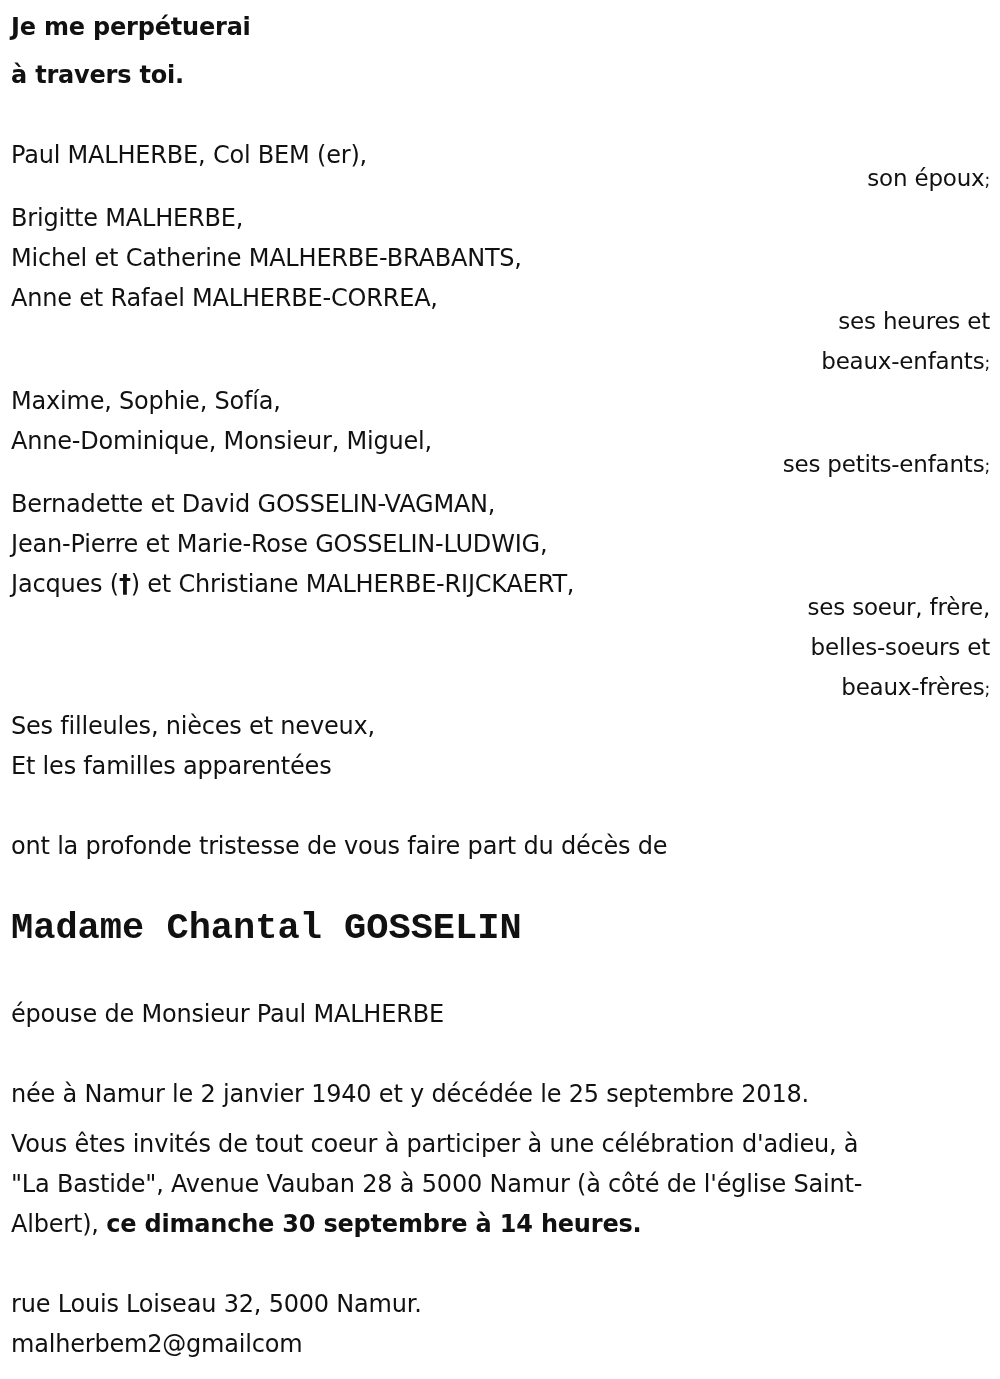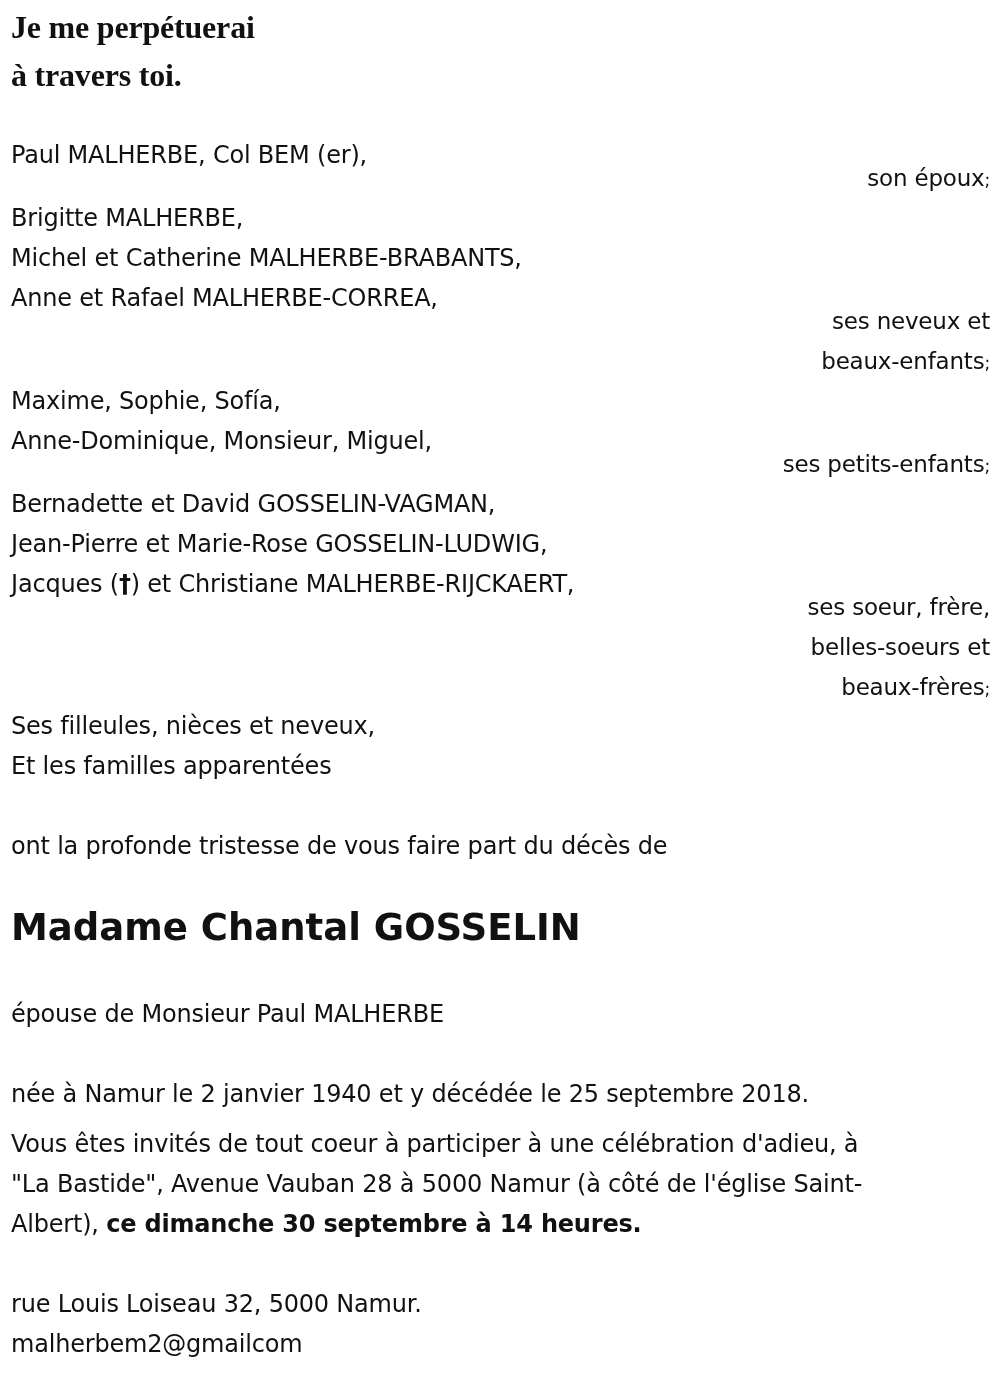--- a/index.html
+++ b/index.html
@@ -5,43 +5,43 @@
   html, body { margin: 0; padding: 0; background: #ffffff; }
   body {
     width: 1000px; height: 1379px; position: relative; overflow: hidden;
     font-family: "DejaVu Sans", sans-serif; color: #111111;
   }
   .ln {
     position: absolute; left: 11px; white-space: nowrap;
     font-size: 24px; line-height: 30px; letter-spacing: -0.2px;
     transform-origin: left center;
   }
-  .hd { font-weight: bold; font-size: 32px; font-family: Liberation Serif, serif; }
+  .hd { font-weight: bold; font-size: 24px; }
   .it {
     position: absolute; right: 10px; white-space: nowrap; text-align: right;
     font-size: 23px; line-height: 30px; letter-spacing: -0.2px;
   }
   .semi { font-size: 17px; }
-  .name { font-weight: bold; font-size: 37px; line-height: 44px; letter-spacing: 0px; }
+  .name { font-weight: bold; font-size: 37px; line-height: 44px; letter-spacing: 0px; font-family: Liberation Mono, monospace; }
   .cross { font-weight: bold; font-family: "DejaVu Sans", sans-serif; }
   b { font-weight: bold; }
 </style>
 </head>
 <body>
 
 <div class="ln hd" style="top:12px">Je me perpétuerai</div>
 <div class="ln hd" style="top:60px">à travers toi.</div>
 
 <div class="ln" style="top:140px">Paul MALHERBE, Col BEM (er),</div>
 <div class="it" style="top:163px"><span>son époux</span><span class="semi">;</span></div>
 
 <div class="ln" style="top:203px">Brigitte MALHERBE,</div>
 <div class="ln" style="top:243px">Michel et Catherine MALHERBE-BRABANTS,</div>
 <div class="ln" style="top:283px">Anne et Rafael MALHERBE-CORREA,</div>
-<div class="it" style="top:306px">ses neveux et</div>
+<div class="it" style="top:306px">ses heures et</div>
 <div class="it" style="top:346px"><span>beaux-enfants</span><span class="semi">;</span></div>
 
 <div class="ln" style="top:386px">Maxime, Sophie, Sofía,</div>
 <div class="ln" style="top:426px">Anne-Dominique, Monsieur, Miguel,</div>
 <div class="it" style="top:449px"><span>ses petits-enfants</span><span class="semi">;</span></div>
 
 <div class="ln" style="top:489px">Bernadette et David GOSSELIN-VAGMAN,</div>
 <div class="ln" style="top:529px">Jean-Pierre et Marie-Rose GOSSELIN-LUDWIG,</div>
 <div class="ln" style="top:569px"><span>Jacques (</span><span class="cross">†</span><span>) et Christiane MALHERBE-RIJCKAERT,</span></div>
 <div class="it" style="top:592px">ses soeur, frère,</div>

